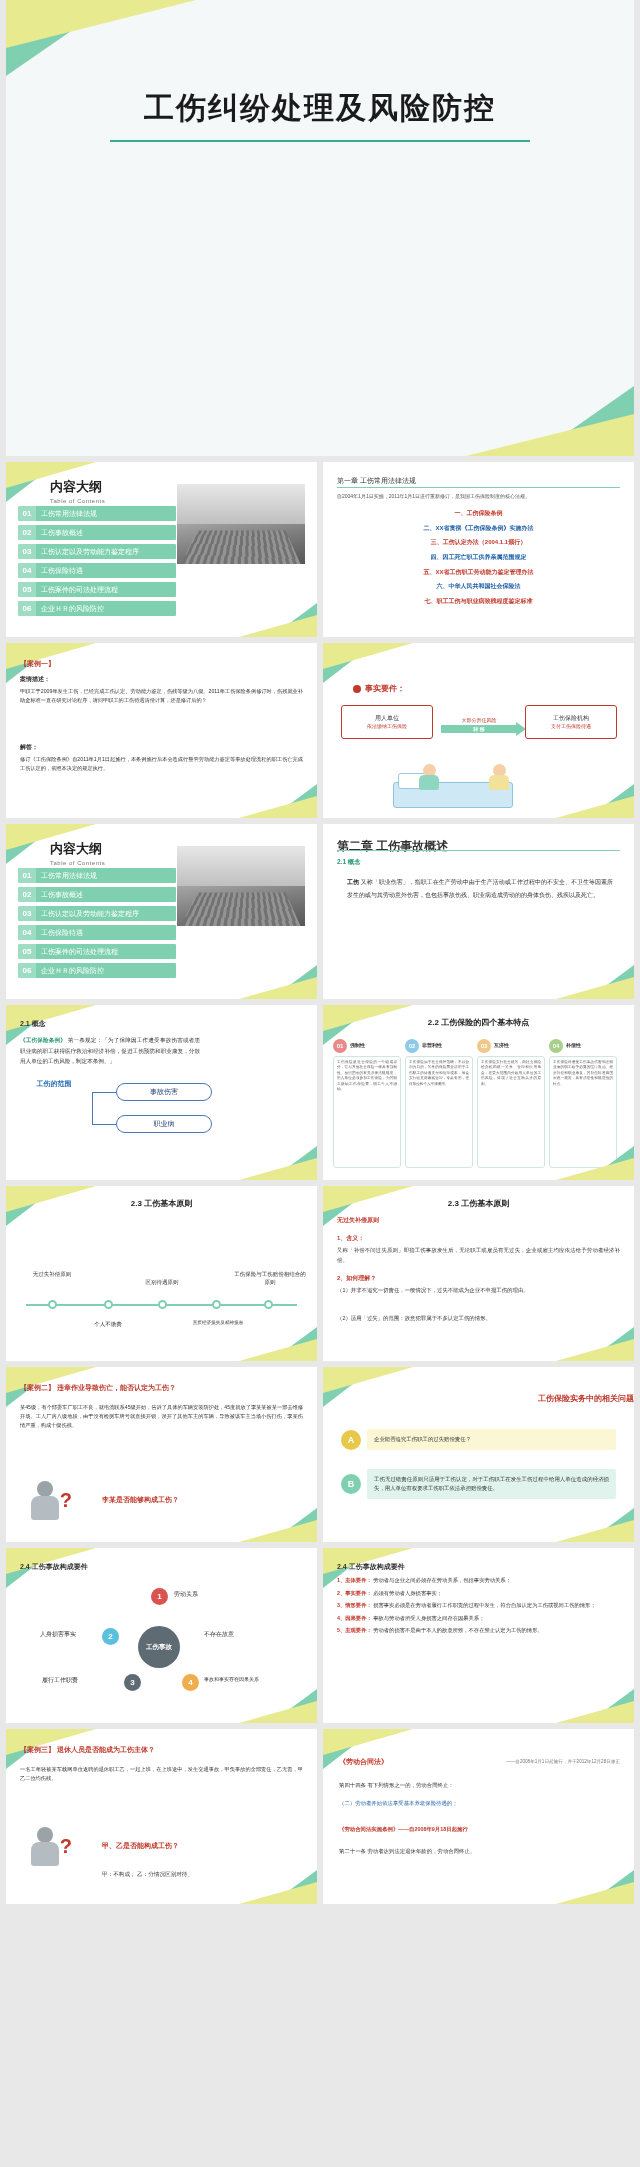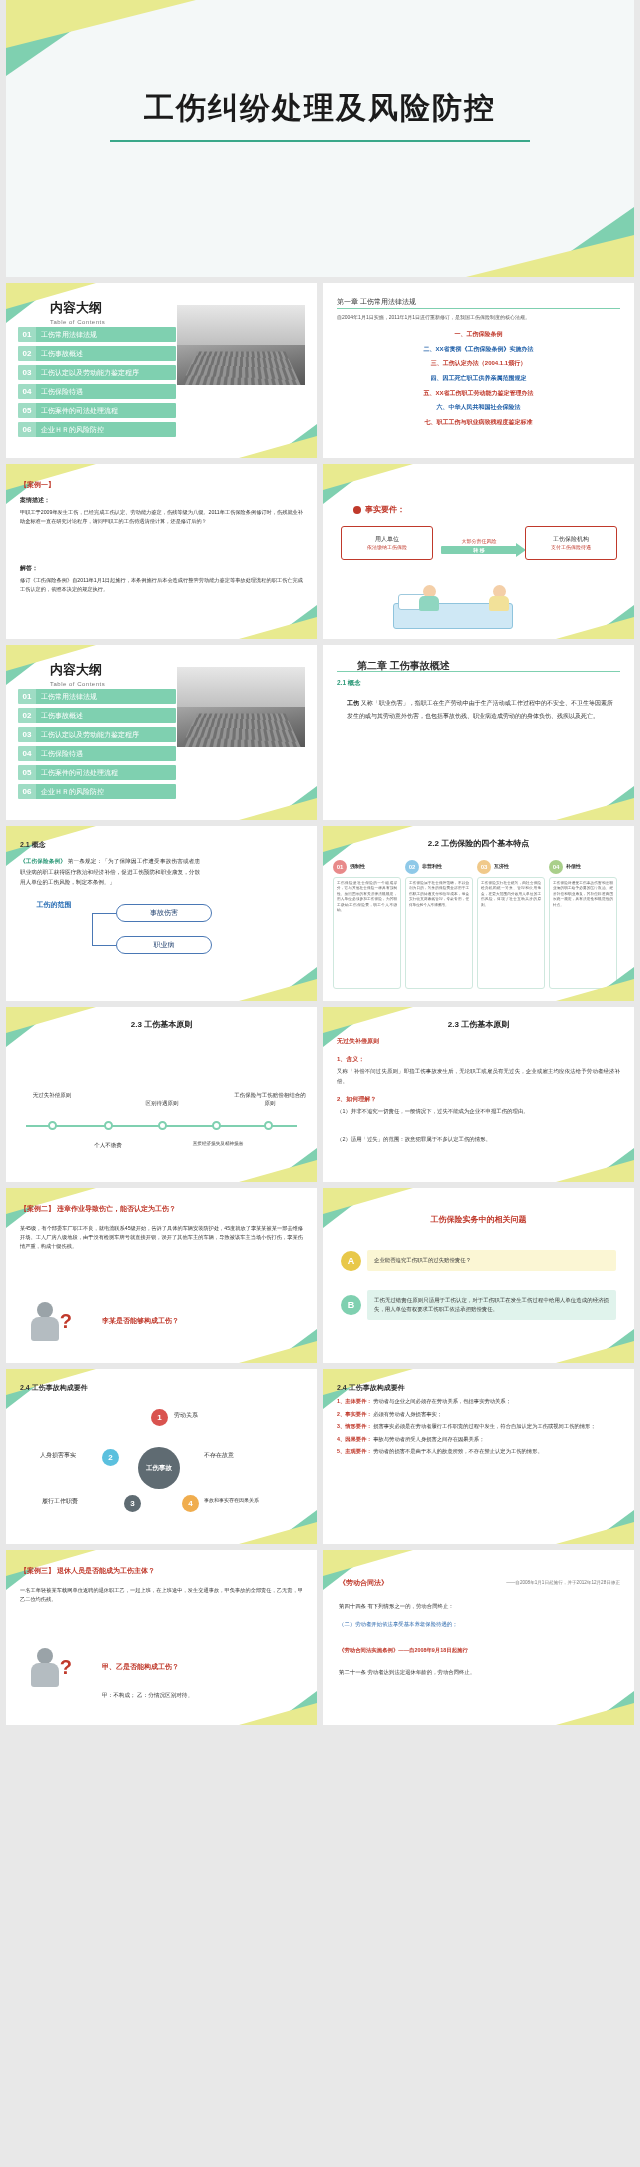--- a/index.html
+++ b/index.html
@@ -12,21 +12,21 @@
   .deck { width: 640px; display: flex; flex-direction: column; gap: 6px; padding: 0; }
   .row { display: flex; gap: 6px; padding: 0 6px; }
   .slide {
     position: relative;
     width: 311px;
     height: 175px;
     background: #fff;
     overflow: hidden;
     flex: 0 0 311px;
   }
-  .slide.wide { width: 628px; height: 277px; flex: 0 0 628px; }
+  .slide.wide { width: 628px; height: 456px; flex: 0 0 628px; }
 
   
   .corner-tl-green {
     position: absolute; top: 0; left: 0;
     width: 0; height: 0;
     border-top: 40px solid #7fd0b0;
     border-right: 52px solid transparent;
   }
   .corner-tl-yellow {
     position: absolute; top: 0; left: 0;
@@ -167,21 +167,21 @@
   .kp-illus { position: absolute; bottom: 10px; left: 70px; width: 170px; height: 52px; }
   .bed { position: absolute; bottom: 0; left: 0; width: 120px; height: 26px; background: #cfe8f5; border: 1px solid #8fc4dd; border-radius: 3px; }
   .bed:before { content:""; position:absolute; left:4px; top:-10px; width:34px; height:14px; background:#fff; border:1px solid #9ec9dd; border-radius:3px; }
   .pers { position: absolute; bottom: 18px; width: 20px; height: 26px; }
   .pers .head { width: 13px; height: 13px; border-radius: 50%; background: #f4cfa8; margin: 0 auto; }
   .pers .body { width: 20px; height: 15px; border-radius: 5px 5px 2px 2px; margin-top: -2px; }
   .pers.a { left: 26px; } .pers.a .body { background: #8fd6c0; }
   .pers.b { left: 96px; } .pers.b .body { background: #f2e199; }
 
   
-  .ch-title { position: absolute; top: 14px; left: 14px; font-size: 10px; font-weight: bold; color: #333; margin-left: 20px; }
+  .ch-title { position: absolute; top: 14px; left: 14px; font-size: 12px; font-weight: bold; color: #333; }
   .ch-rule { position: absolute; top: 26px; left: 14px; width: 283px; height: 1px; background: #7fd0b0; }
   .sec-no { position: absolute; top: 34px; left: 14px; font-size: 6.5px; font-weight: bold; color: #2e9a79; }
   .def-body {
     position: absolute; top: 52px; left: 24px; width: 266px;
     font-size: 6px; line-height: 2.1; color: #333; text-align: justify;
   }
   .def-body b { color: #222; }
 
   
   .reg-body {
@@ -216,21 +216,21 @@
   
   .tl-line { position: absolute; top: 118px; left: 20px; right: 20px; height: 2px; background: #7fd0b0; }
   .tl-dot { position: absolute; top: 114px; width: 9px; height: 9px; border-radius: 50%; background: #fff; border: 2px solid #7fd0b0; }
   .tl-lbl { position: absolute; text-align: center; font-size: 5.5px; color: #333; line-height: 1.5; width: 74px; }
 
   
   .nf-h { position: absolute; left: 14px; font-size: 6px; font-weight: bold; color: #c0392b; }
   .nf-t { position: absolute; left: 14px; width: 283px; font-size: 5.4px; line-height: 1.8; color: #333; text-align: justify; }
 
   
-  .ab-title { position: absolute; top: 26px; left: 0; right: 0; text-align: center; font-size: 8px; font-weight: bold; color: #c0392b; }
+  .ab-title { position: absolute; top: 26px; left: 0; right: 0; text-align: right; font-size: 8px; font-weight: bold; color: #c0392b; }
   .ab-row { position: absolute; display: flex; align-items: center; gap: 6px; left: 18px; width: 275px; }
   .ab-badge {
     width: 20px; height: 20px; border-radius: 50%; flex: 0 0 20px;
     display: flex; align-items: center; justify-content: center;
     color: #fff; font-weight: bold; font-size: 9px;
   }
   .ab-box { flex: 1; padding: 6px 7px; font-size: 5.4px; line-height: 1.7; color: #333; border-radius: 2px; text-align: justify; }
 
   
   .cc-center {

